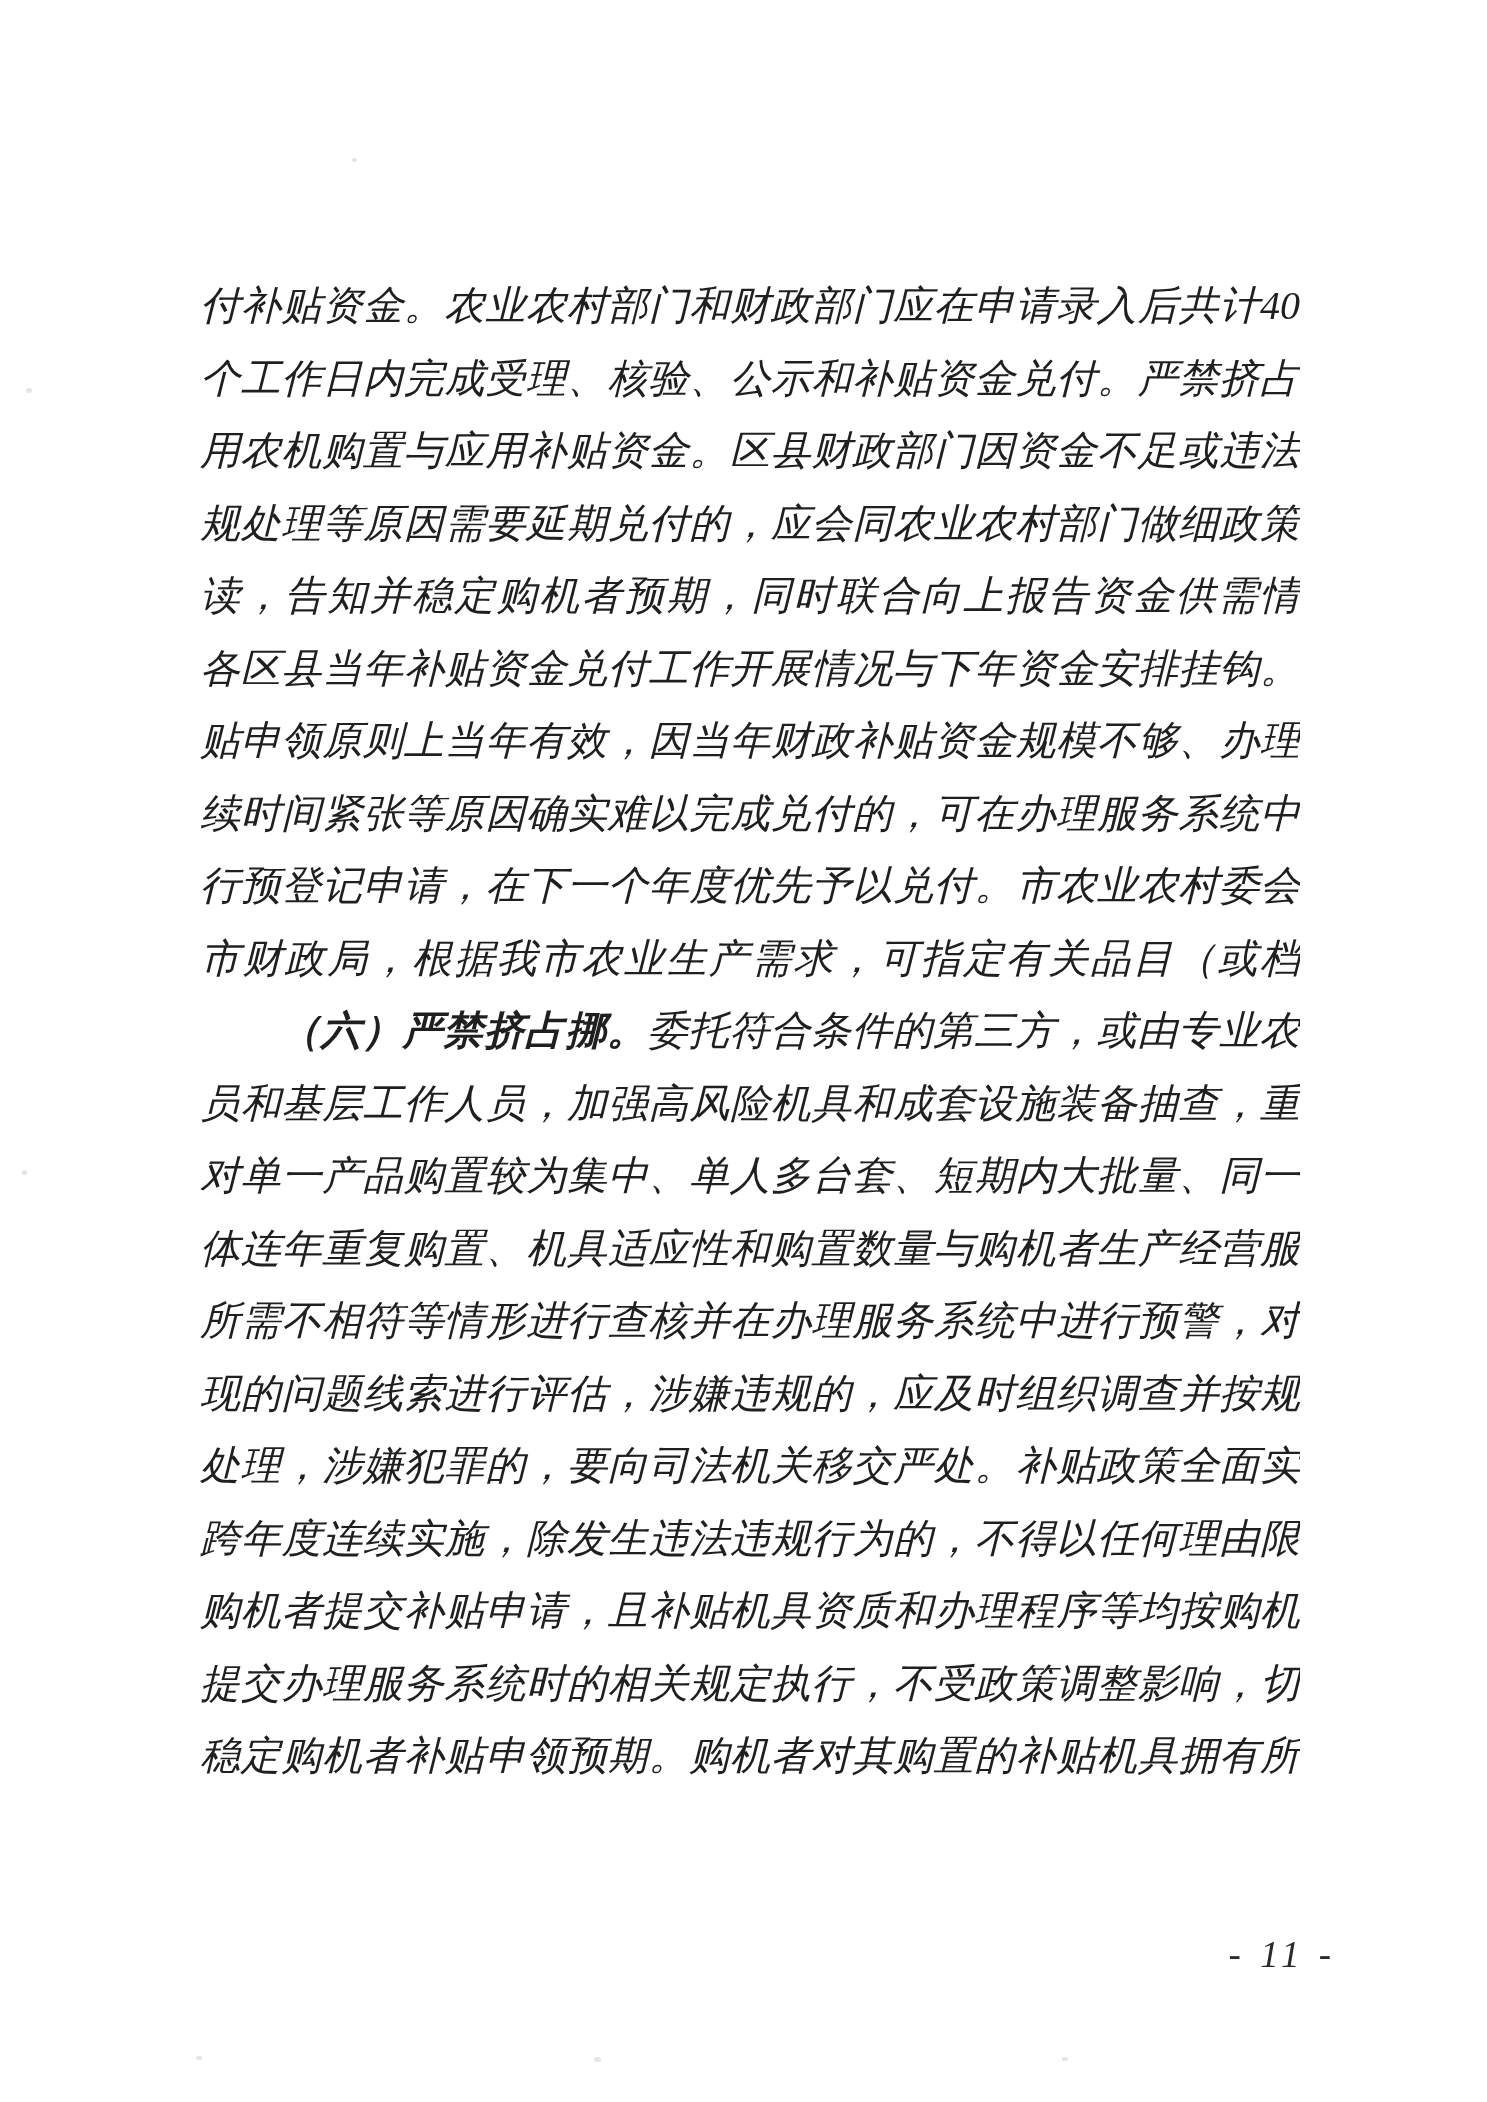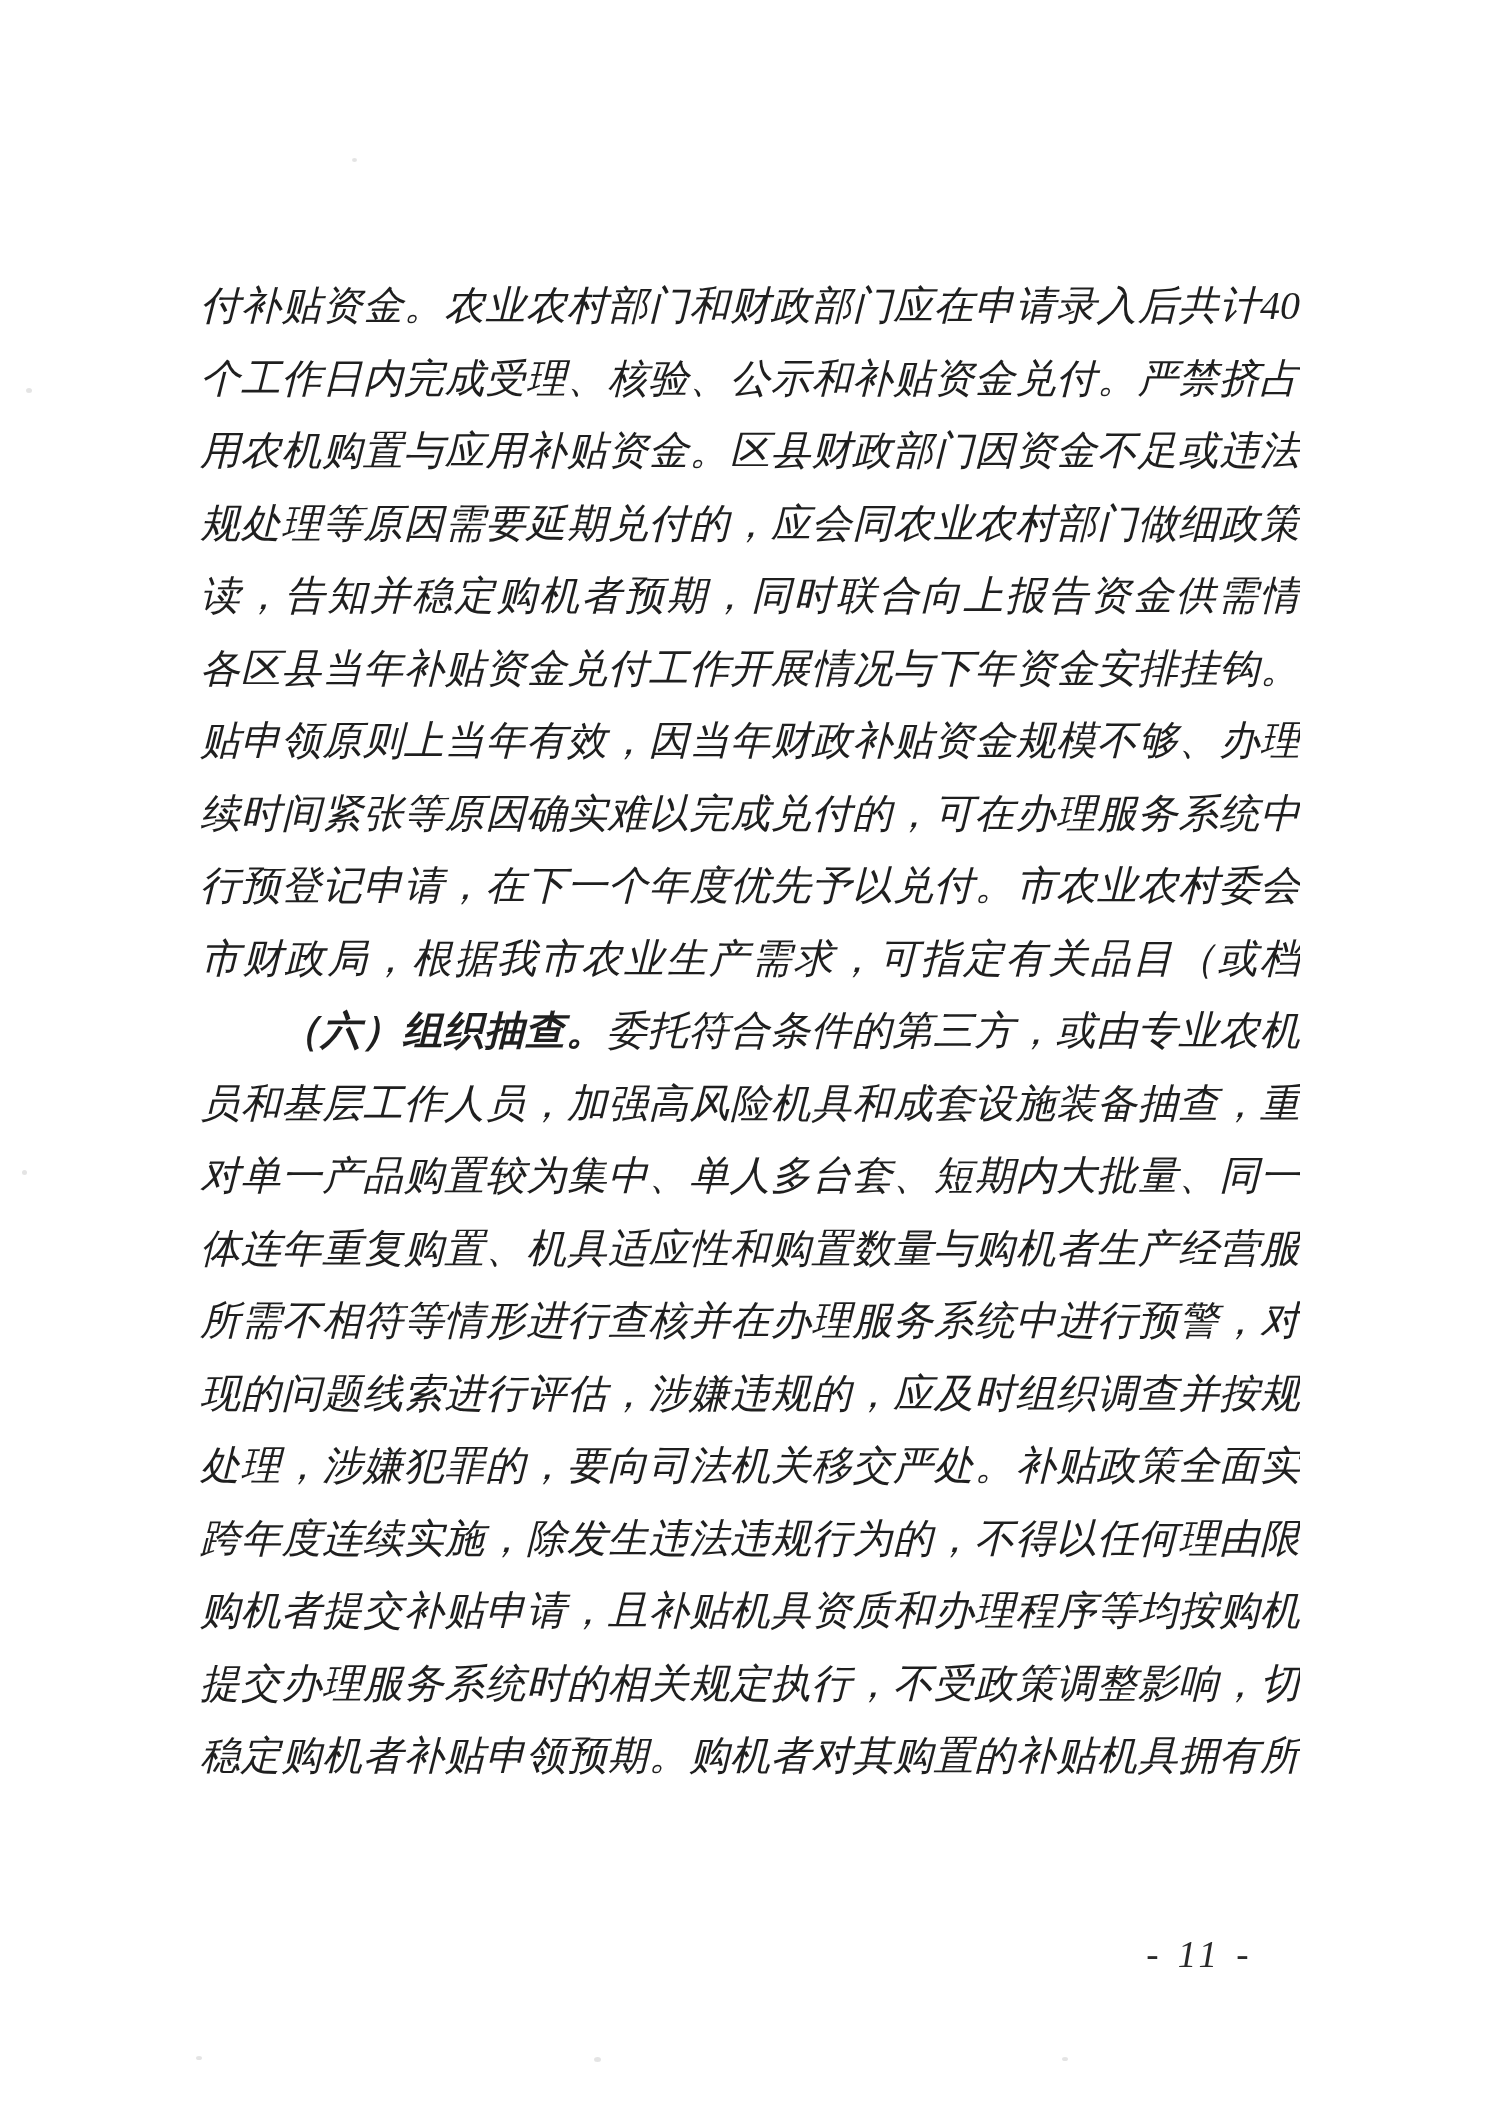--- a/index.html
+++ b/index.html
@@ -37,28 +37,28 @@
     text-align-last: left;
   }
   .line.indent {
     text-indent: 2em;
   }
   .line .seg-bold {
     font-weight: 700;
   }
   .page-number {
     position: absolute;
-    left: 1120px;
+    left: 1176px;
     top: 1930px;
     width: 160px;
     font-size: 37px;
     line-height: 50px;
     color: #2a2a2a;
     letter-spacing: 5px;
-    text-align: center;
+    text-align: right;
     white-space: nowrap;
   }
   
   .speck {
     position: absolute;
     border-radius: 50%;
     background: #d9d9d9;
     opacity: 0.7;
   }
   .speck.s1 { left: 352px; top: 158px;  width: 5px; height: 4px; }
@@ -83,21 +83,21 @@
       <div class="line"><span class="seg">付补贴资金。农业农村部门和财政部门应在申请录入后共计40</span></div>
       <div class="line"><span class="seg">个工作日内完成受理、核验、公示和补贴资金兑付。严禁挤占挪</span></div>
       <div class="line"><span class="seg">用农机购置与应用补贴资金。区县财政部门因资金不足或违法违</span></div>
       <div class="line"><span class="seg">规处理等原因需要延期兑付的，应会同农业农村部门做细政策解</span></div>
       <div class="line"><span class="seg">读，告知并稳定购机者预期，同时联合向上报告资金供需情况。</span></div>
       <div class="line"><span class="seg">各区县当年补贴资金兑付工作开展情况与下年资金安排挂钩。补</span></div>
       <div class="line"><span class="seg">贴申领原则上当年有效，因当年财政补贴资金规模不够、办理手</span></div>
       <div class="line"><span class="seg">续时间紧张等原因确实难以完成兑付的，可在办理服务系统中进</span></div>
       <div class="line"><span class="seg">行预登记申请，在下一个年度优先予以兑付。市农业农村委会同</span></div>
       <div class="line"><span class="seg">市财政局，根据我市农业生产需求，可指定有关品目（或档次）</span></div>
-      <div class="line indent"><span class="seg-bold">（六）组织抽查。</span><span class="seg">委托符合条件的第三方，或由专业农机人</span></div>
+      <div class="line indent"><span class="seg-bold">（六）严禁挤占挪。</span><span class="seg">委托符合条件的第三方，或由专业农机人</span></div>
       <div class="line"><span class="seg">员和基层工作人员，加强高风险机具和成套设施装备抽查，重点</span></div>
       <div class="line"><span class="seg">对单一产品购置较为集中、单人多台套、短期内大批量、同一主</span></div>
       <div class="line"><span class="seg">体连年重复购置、机具适应性和购置数量与购机者生产经营服务</span></div>
       <div class="line"><span class="seg">所需不相符等情形进行查核并在办理服务系统中进行预警，对发</span></div>
       <div class="line"><span class="seg">现的问题线索进行评估，涉嫌违规的，应及时组织调查并按规定</span></div>
       <div class="line"><span class="seg">处理，涉嫌犯罪的，要向司法机关移交严处。补贴政策全面实行</span></div>
       <div class="line"><span class="seg">跨年度连续实施，除发生违法违规行为的，不得以任何理由限制</span></div>
       <div class="line"><span class="seg">购机者提交补贴申请，且补贴机具资质和办理程序等均按购机者</span></div>
       <div class="line"><span class="seg">提交办理服务系统时的相关规定执行，不受政策调整影响，切实</span></div>
       <div class="line"><span class="seg">稳定购机者补贴申领预期。购机者对其购置的补贴机具拥有所有</span></div>

